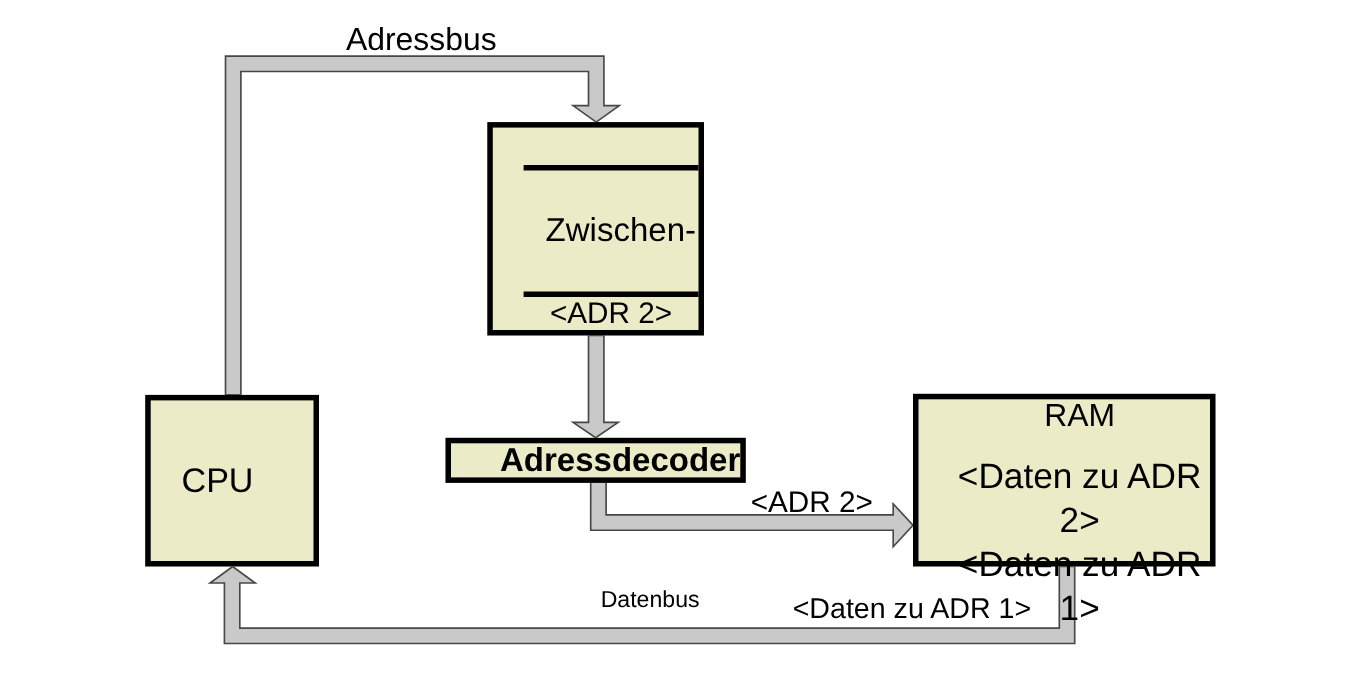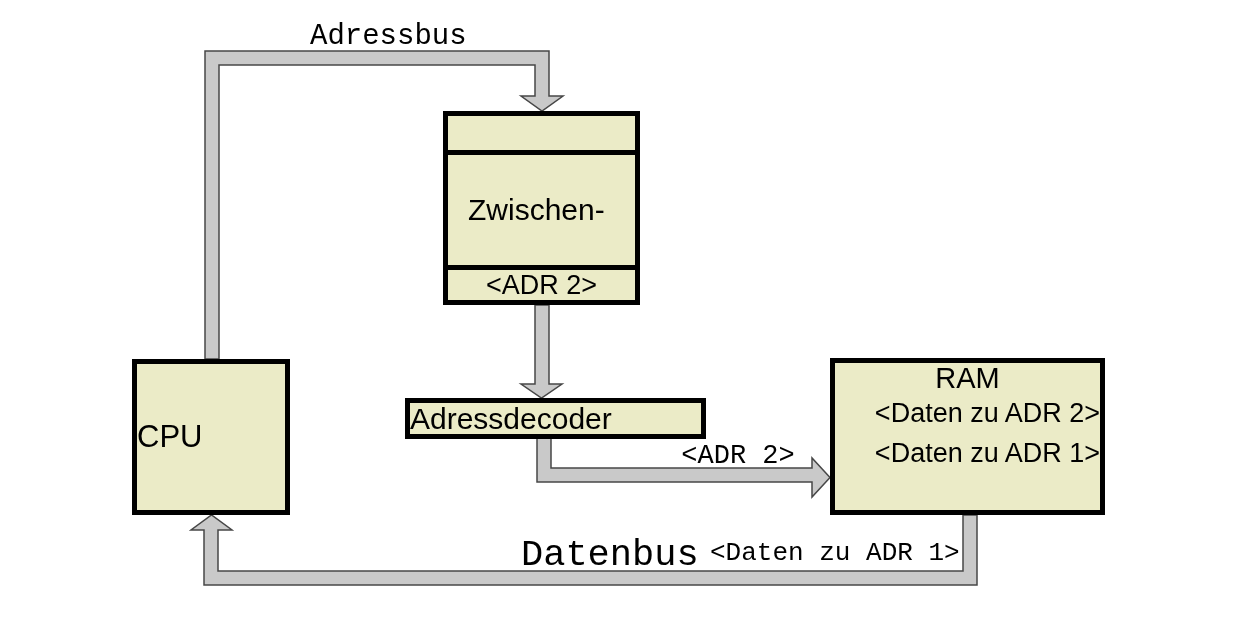--- a/index.html
+++ b/index.html
@@ -24,20 +24,21 @@
     fill: var(--bus-fill, #c9c9c9);
     stroke: var(--bus-outline, #474747);
     stroke-width: 1.5;
     stroke-linejoin: miter;
   }
   .node {
     position: absolute;
     box-sizing: border-box;
     background: var(--box-fill, #ebebc7);
     border: 5px solid var(--box-border, #000000);
+    padding-left: 28px;
   }
   .node-cpu {
     left: 132px; top: 359px; width: 158px; height: 156px;
     display: flex; align-items: center; justify-content: flex-start;
     font-size: 31px;
   }
   .node-zs {
     left: 443px; top: 111px; width: 197px; height: 194px;
   }
   .zs-row1 {
@@ -50,45 +51,45 @@
     display: flex; flex-direction: column; justify-content: center;
     padding-left: 20px;
     font-size: 30px; line-height: 40px;
   }
   .zs-row3 {
     height: 30px;
     display: flex; align-items: center; justify-content: center;
     font-size: 27px;
   }
   .node-decoder {
-    left: 405px; top: 398px; width: 301px; height: 41px;
-    display: flex; align-items: center; justify-content: flex-start;
+    left: 405px; top: 398px; width: 273px; height: 41px;
+    display: flex; align-items: center; justify-content: flex-end;
     font-size: 30px;
+    font-weight: bold;
   }
   .node-ram {
     left: 830px; top: 358px; width: 275px; height: 157px;
     text-align: center;
   }
   .ram-title {
     margin-top: 0;
     font-size: 29px; line-height: 30px;
   }
   .ram-rows {
-    margin-top: 0;
-    font-size: 27px; line-height: 40px; text-align: right;
+    margin-top: 20px;
+    font-size: 32px; line-height: 40px;
   }
   .floating-label {
     position: absolute;
     white-space: nowrap;
     text-align: center;
-    font-family: Liberation Mono, monospace;
   }
   .label-adressbus { left: 310px; top: 20px; width: 146px; font-size: 29px; }
   .label-adr2-bus  { left: 676px; top: 441px; width: 124px; font-size: 27px; }
-  .label-datenbus  { left: 521px; top: 534px; width: 140px; font-size: 37px; }
+  .label-datenbus  { left: 521px; top: 534px; width: 140px; font-size: 21px; }
   .label-daten1-bus{ left: 710px; top: 538px; width: 238px; font-size: 26px; }
 </style>
 </head>
 <body>
 
 <div class="stage">
 
   <svg class="bus-layer" viewBox="0 0 1234 617" xmlns="http://www.w3.org/2000/svg">
 
     <polygon class="bus-shape" points="205,359 205,51 549,51 549,96 563,96 542,111 521,96 535,96 535,65 219,65 219,359"></polygon>

